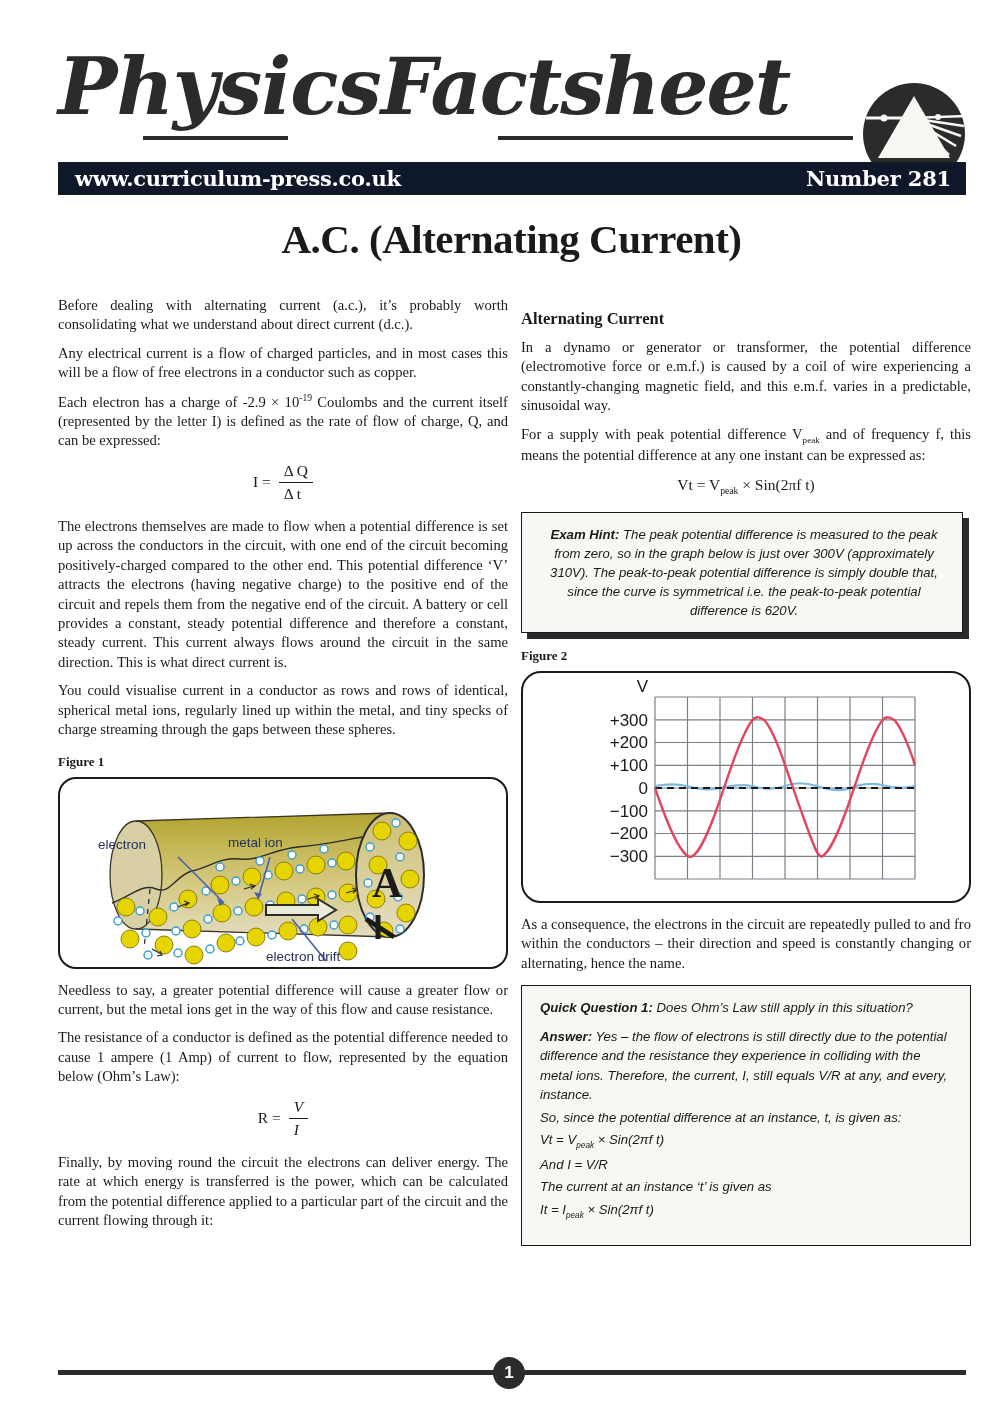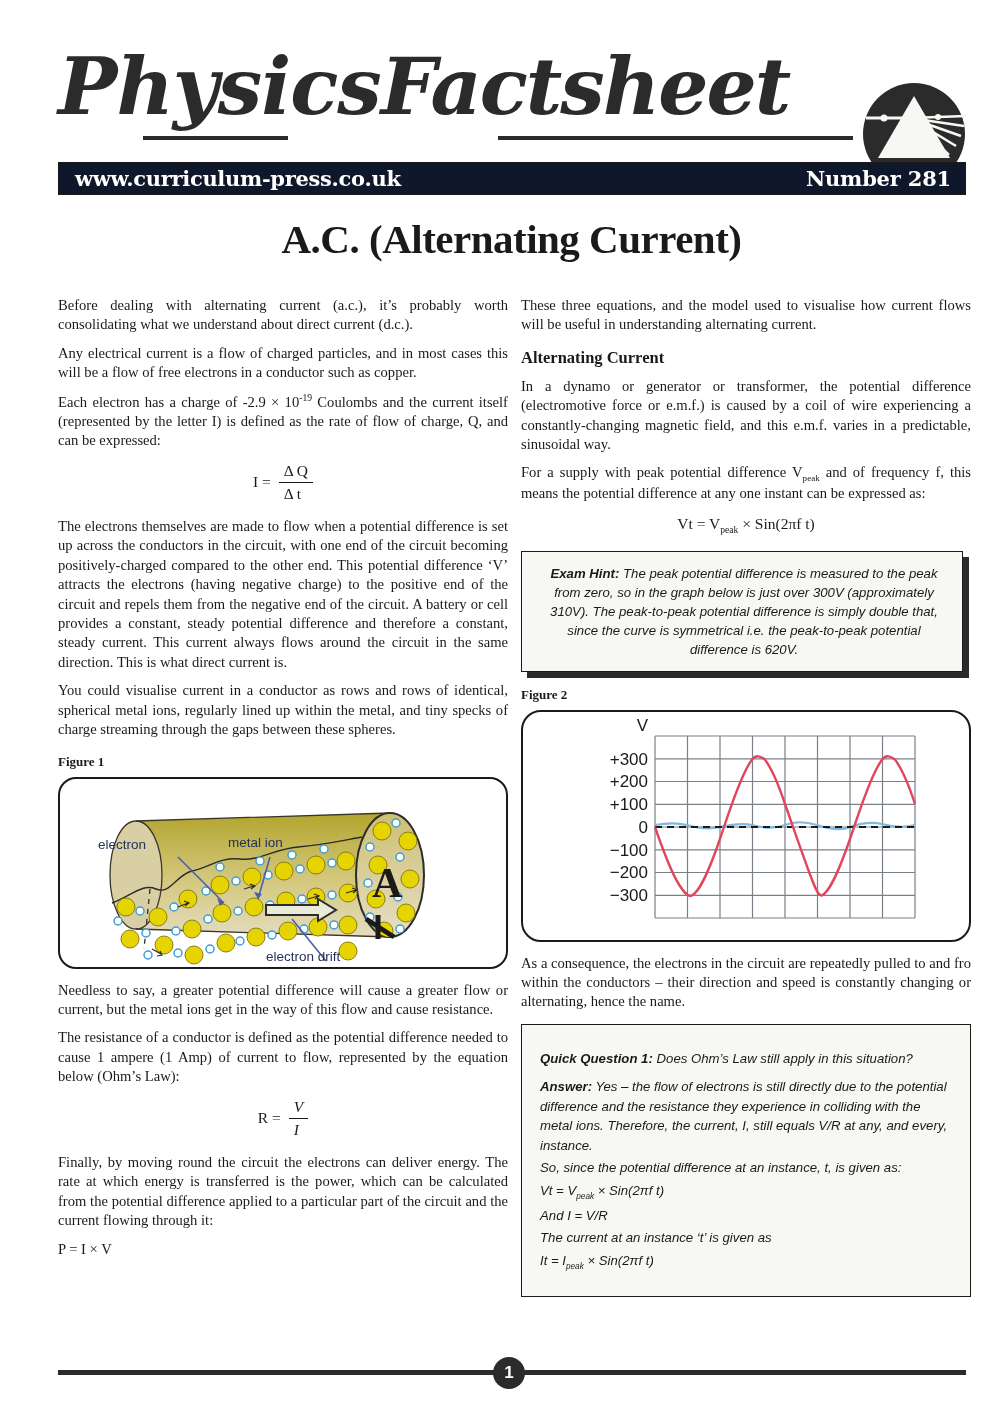--- a/index.html
+++ b/index.html
@@ -185,21 +185,21 @@
   }
 
   
   .qq-box {
     position: relative;
     margin-top: 12px;
     width: 450px;
     box-sizing: border-box;
     border: 1.6px solid #1a1a1a;
     background: #f7f7f3;
-    padding: 24px 14px 14px 18px;
+    padding: 12px 14px 14px 18px;
     font-family: "Liberation Sans", sans-serif;
     font-style: italic;
     font-size: 13.2px;
     line-height: 1.48;
     text-align: left;
   }
   .qq-box p { margin: 0 0 9px 0; text-align: left; }
   .qq-box p.nogap { margin-bottom: 3px; }
   .qq-box b { font-weight: bold; font-style: italic; }
 
@@ -418,26 +418,24 @@
 
     <div class="eq">
       <span>R =</span>
       <span class="frac ital">
         <span class="num">V</span>
         <span class="den">I</span>
       </span>
     </div>
 
     <p>Finally, by moving round the circuit the electrons can deliver energy. The rate at which energy is transferred is the power, which can be calculated from the potential difference applied to a particular part of the circuit and the current flowing through it:</p>
-    <p style="text-align:left">P = I × V</p>
   </div>
 
   <div class="col col-right">
 
-    <p>These three equations, and the model used to visualise how current flows will be useful in understanding alternating current.</p>
 
     <div class="subhead">Alternating Current</div>
 
     <p>In a dynamo or generator or transformer, the potential difference (electromotive force or e.m.f.) is caused by a coil of wire experiencing a constantly-changing magnetic field, and this e.m.f. varies in a predictable, sinusoidal way.</p>
 
     <p><span>For a supply with peak potential difference V</span><sub class="sm">peak</sub><span> and of frequency f, this means the potential difference at any one instant can be expressed as:</span></p>
 
     <div class="eq"><span>Vt = V</span><sub class="sm">peak</sub><span> × Sin(2πf t)</span></div>
 
     <div class="hint-box"><b>Exam Hint:</b><span> The peak potential difference is measured to the peak from zero, so in the graph below is just over 300V (approximately 310V). The peak-to-peak potential difference is simply double that, since the curve is symmetrical i.e. the peak-to-peak potential difference is 620V.</span></div>

